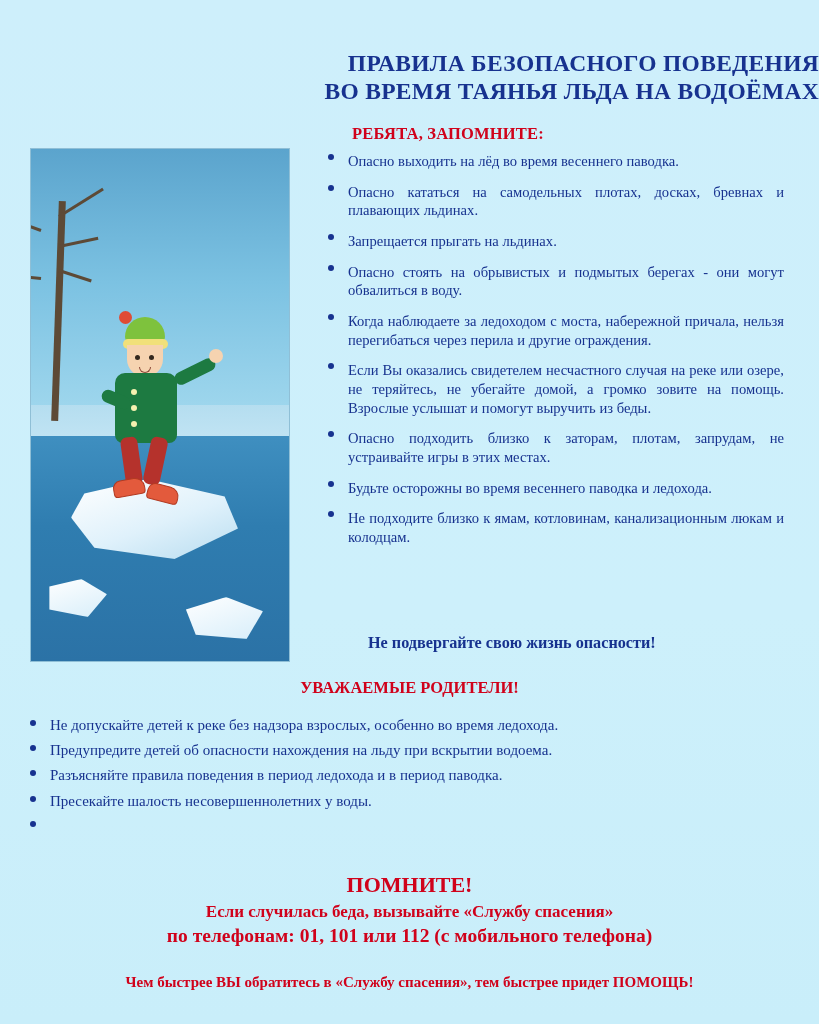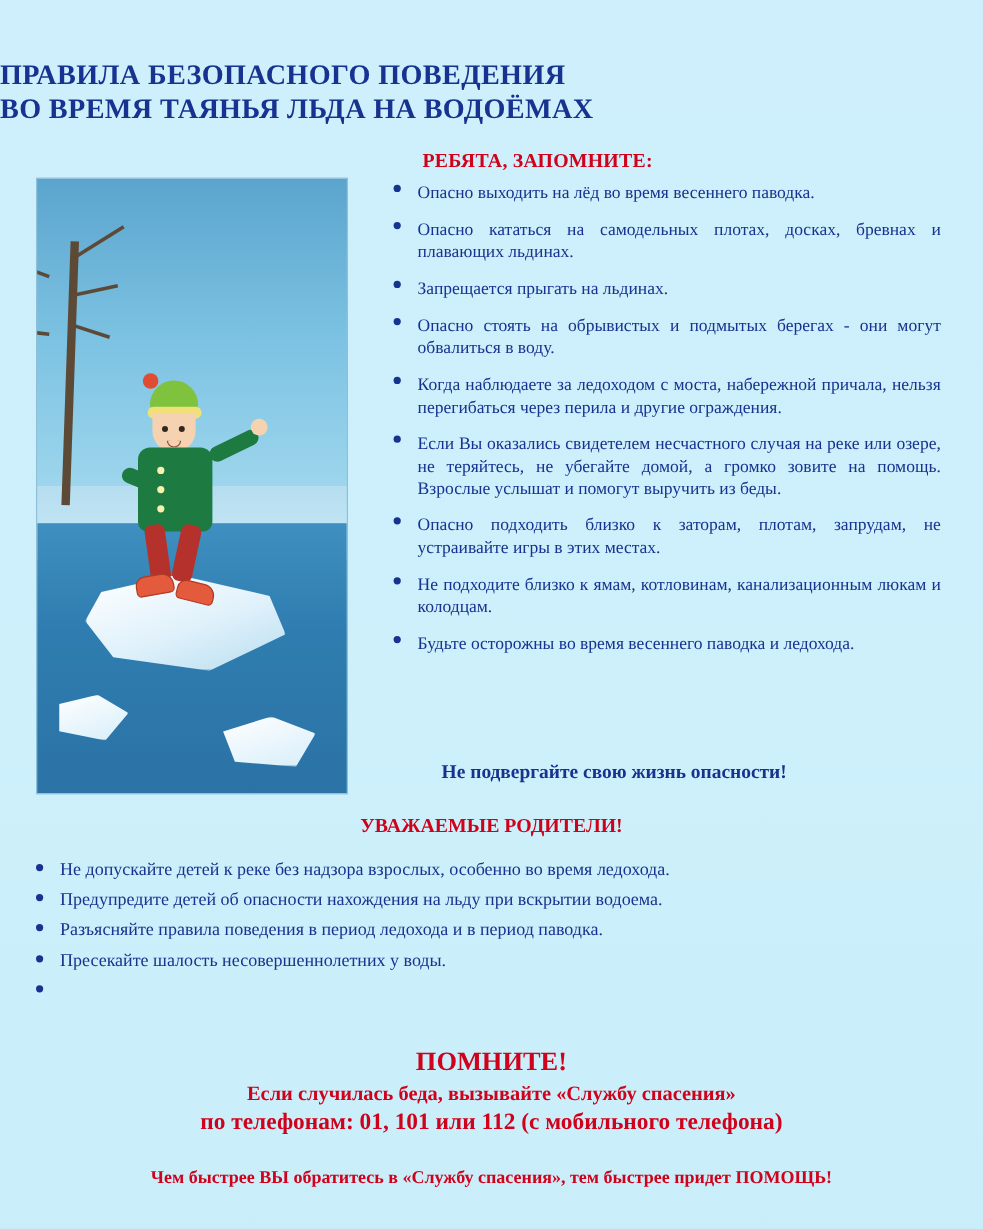--- a/index.html
+++ b/index.html
@@ -18,21 +18,21 @@
     position: absolute;
     inset: 0;
     background: linear-gradient(180deg, #ceeffb 0%, #cdf0fb 60%, #c9eefa 100%);
   }
   
   .title {
     position: absolute;
     top: 50px;
     left: 0;
     width: 819px;
-    text-align: left;
+    text-align: right;
     color: #17328f;
     font-weight: bold;
     font-size: 23.5px;
     line-height: 1.18;
     letter-spacing: 0.3px;
     font-family: "Liberation Serif", serif;
   }
   .title div { white-space: nowrap; }
 
   
@@ -320,25 +320,25 @@
     <div class="rule">
       <span class="bullet"></span>
       <span>Если Вы оказались свидетелем несчастного случая на реке или озере, не теряйтесь, не убегайте домой, а громко зовите на помощь. Взрослые услышат и помогут выручить из беды.</span>
     </div>
     <div class="rule">
       <span class="bullet"></span>
       <span>Опасно подходить близко к заторам, плотам, запрудам, не устраивайте игры в этих местах.</span>
     </div>
     <div class="rule">
       <span class="bullet"></span>
+      <span>Будьте осторожны во время весеннего паводка и ледохода.</span>
+    </div>
+    <div class="rule">
+      <span class="bullet"></span>
       <span>Не подходите близко к ямам, котловинам, канализационным люкам и колодцам.</span>
-    </div>
-    <div class="rule">
-      <span class="bullet"></span>
-      <span>Будьте осторожны во время весеннего паводка и ледохода.</span>
     </div>
   </div>
 
   <div class="closing-line">Не подвергайте свою жизнь опасности!</div>
 
   <div class="parents-heading">УВАЖАЕМЫЕ РОДИТЕЛИ!</div>
 
   <div class="parents-list">
     <div class="rule">
       <span class="bullet"></span>

